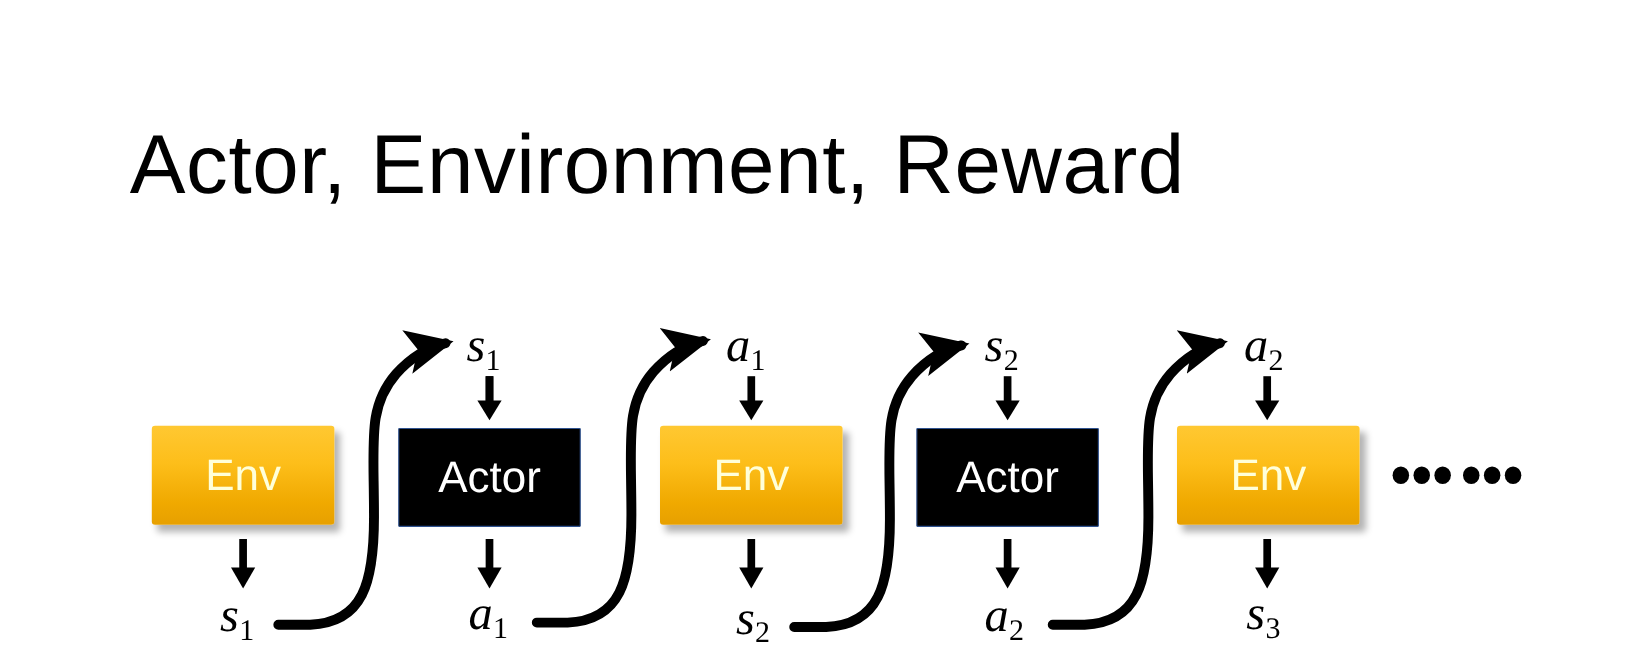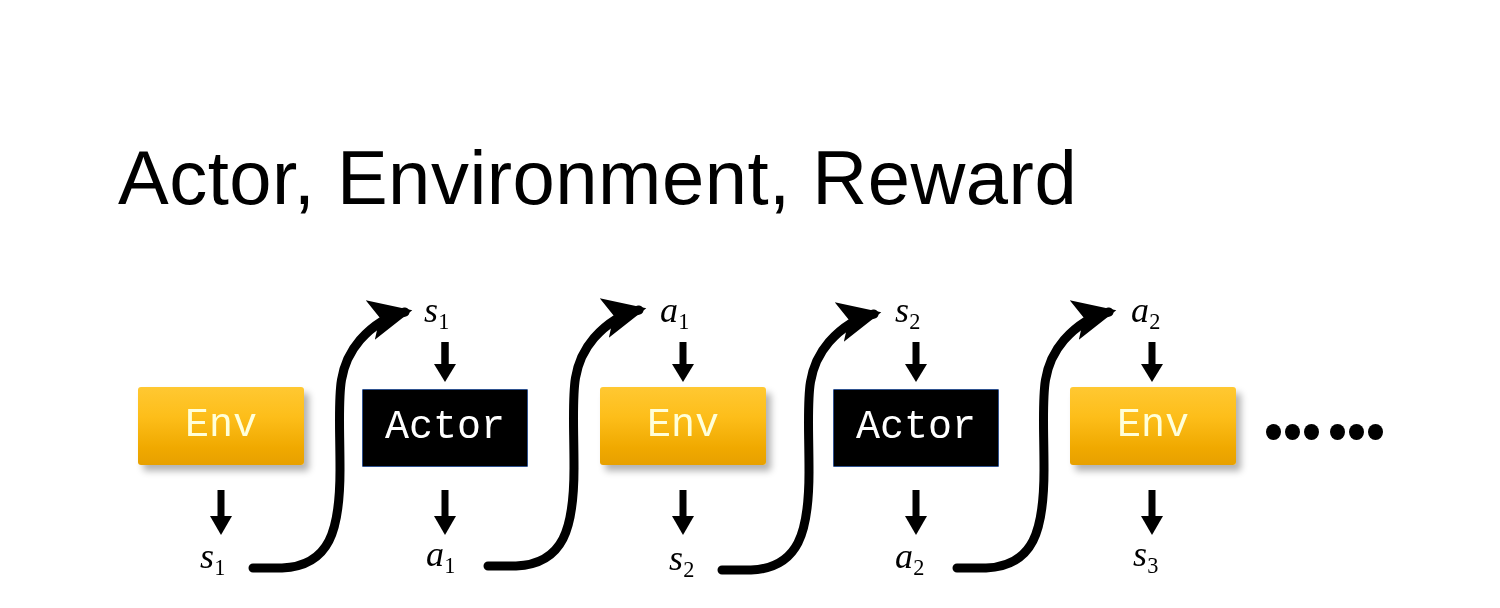--- a/index.html
+++ b/index.html
@@ -21,21 +21,20 @@
     position: absolute;
     left: 118px;
     top: 112px;
     font-family: "Liberation Sans", sans-serif;
     font-size: 76px;
     font-weight: 300;
     letter-spacing: 0.5px;
     color: #000000;
     white-space: nowrap;
     line-height: 1;
-    margin-top: 28px;
   }
 
   
   #diagram {
     position: absolute;
     left: 0;
     top: 0;
     width: 1500px;
     height: 608px;
   }
@@ -45,26 +44,26 @@
     top: 0;
     width: 1500px;
     height: 608px;
     pointer-events: none;
   }
 
   
   .node-box {
     position: absolute;
     width: 166px;
-    height: 78px;
+    height: 90px;
     box-sizing: border-box;
     display: flex;
     align-items: center;
     justify-content: center;
-    font-family: Liberation Mono, monospace;
+    font-family: Liberation Sans, sans-serif;
     font-size: 40px;
     font-weight: 400;
     line-height: 1;
     user-select: none;
   }
   .node-box.env {
     background: linear-gradient(180deg, #FFC832 0%, #FDBE1A 38%, #F0A900 78%, #E7A000 100%);
     color: #FFFFD9;
     border-radius: 3px;
     box-shadow: 5px 6px 7px rgba(0,0,0,0.30);
@@ -74,21 +73,21 @@
     color: #FFFFFF;
     border: 1px solid #2F528F;
     border-radius: 1px;
   }
 
   
   .math-label {
     position: absolute;
     font-family: "Liberation Serif", serif;
     font-style: italic;
-    font-size: 36px;
+    font-size: 44px;
     color: #000000;
     white-space: nowrap;
     line-height: 1;
     user-select: none;
   }
   .math-label sub {
     font-size: 0.62em;
     font-style: normal;
     vertical-align: baseline;
     position: relative;

